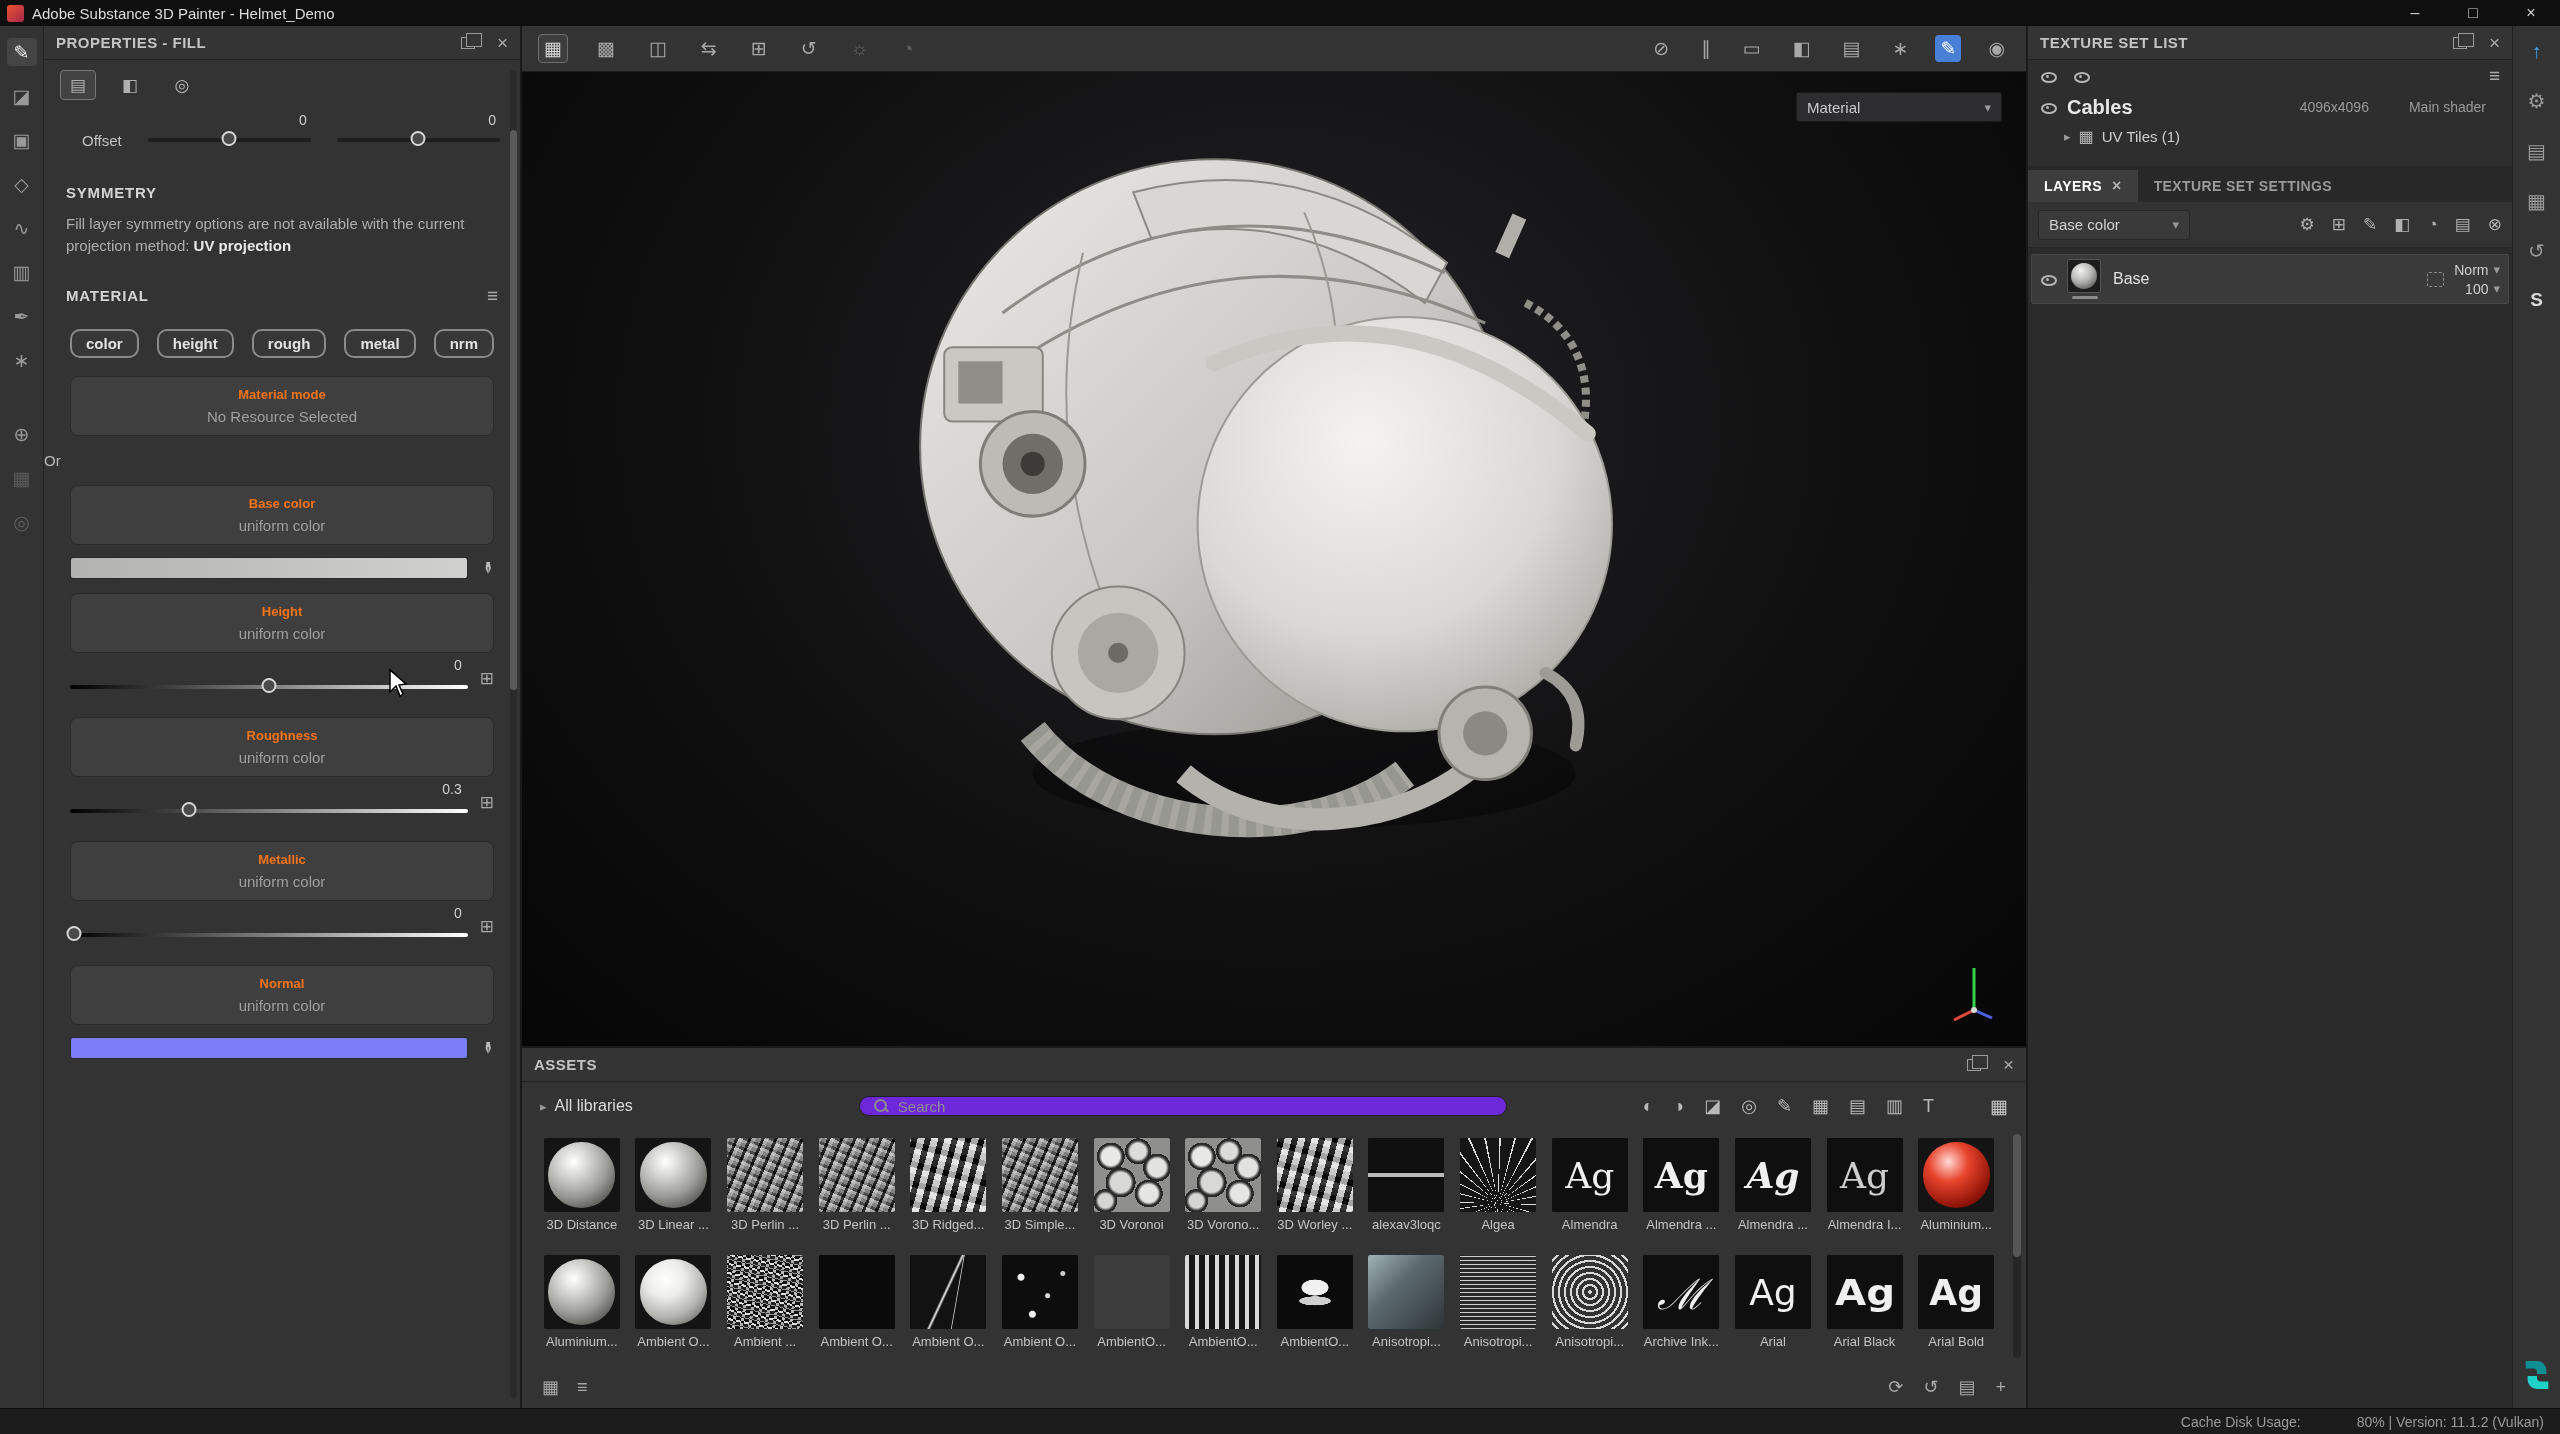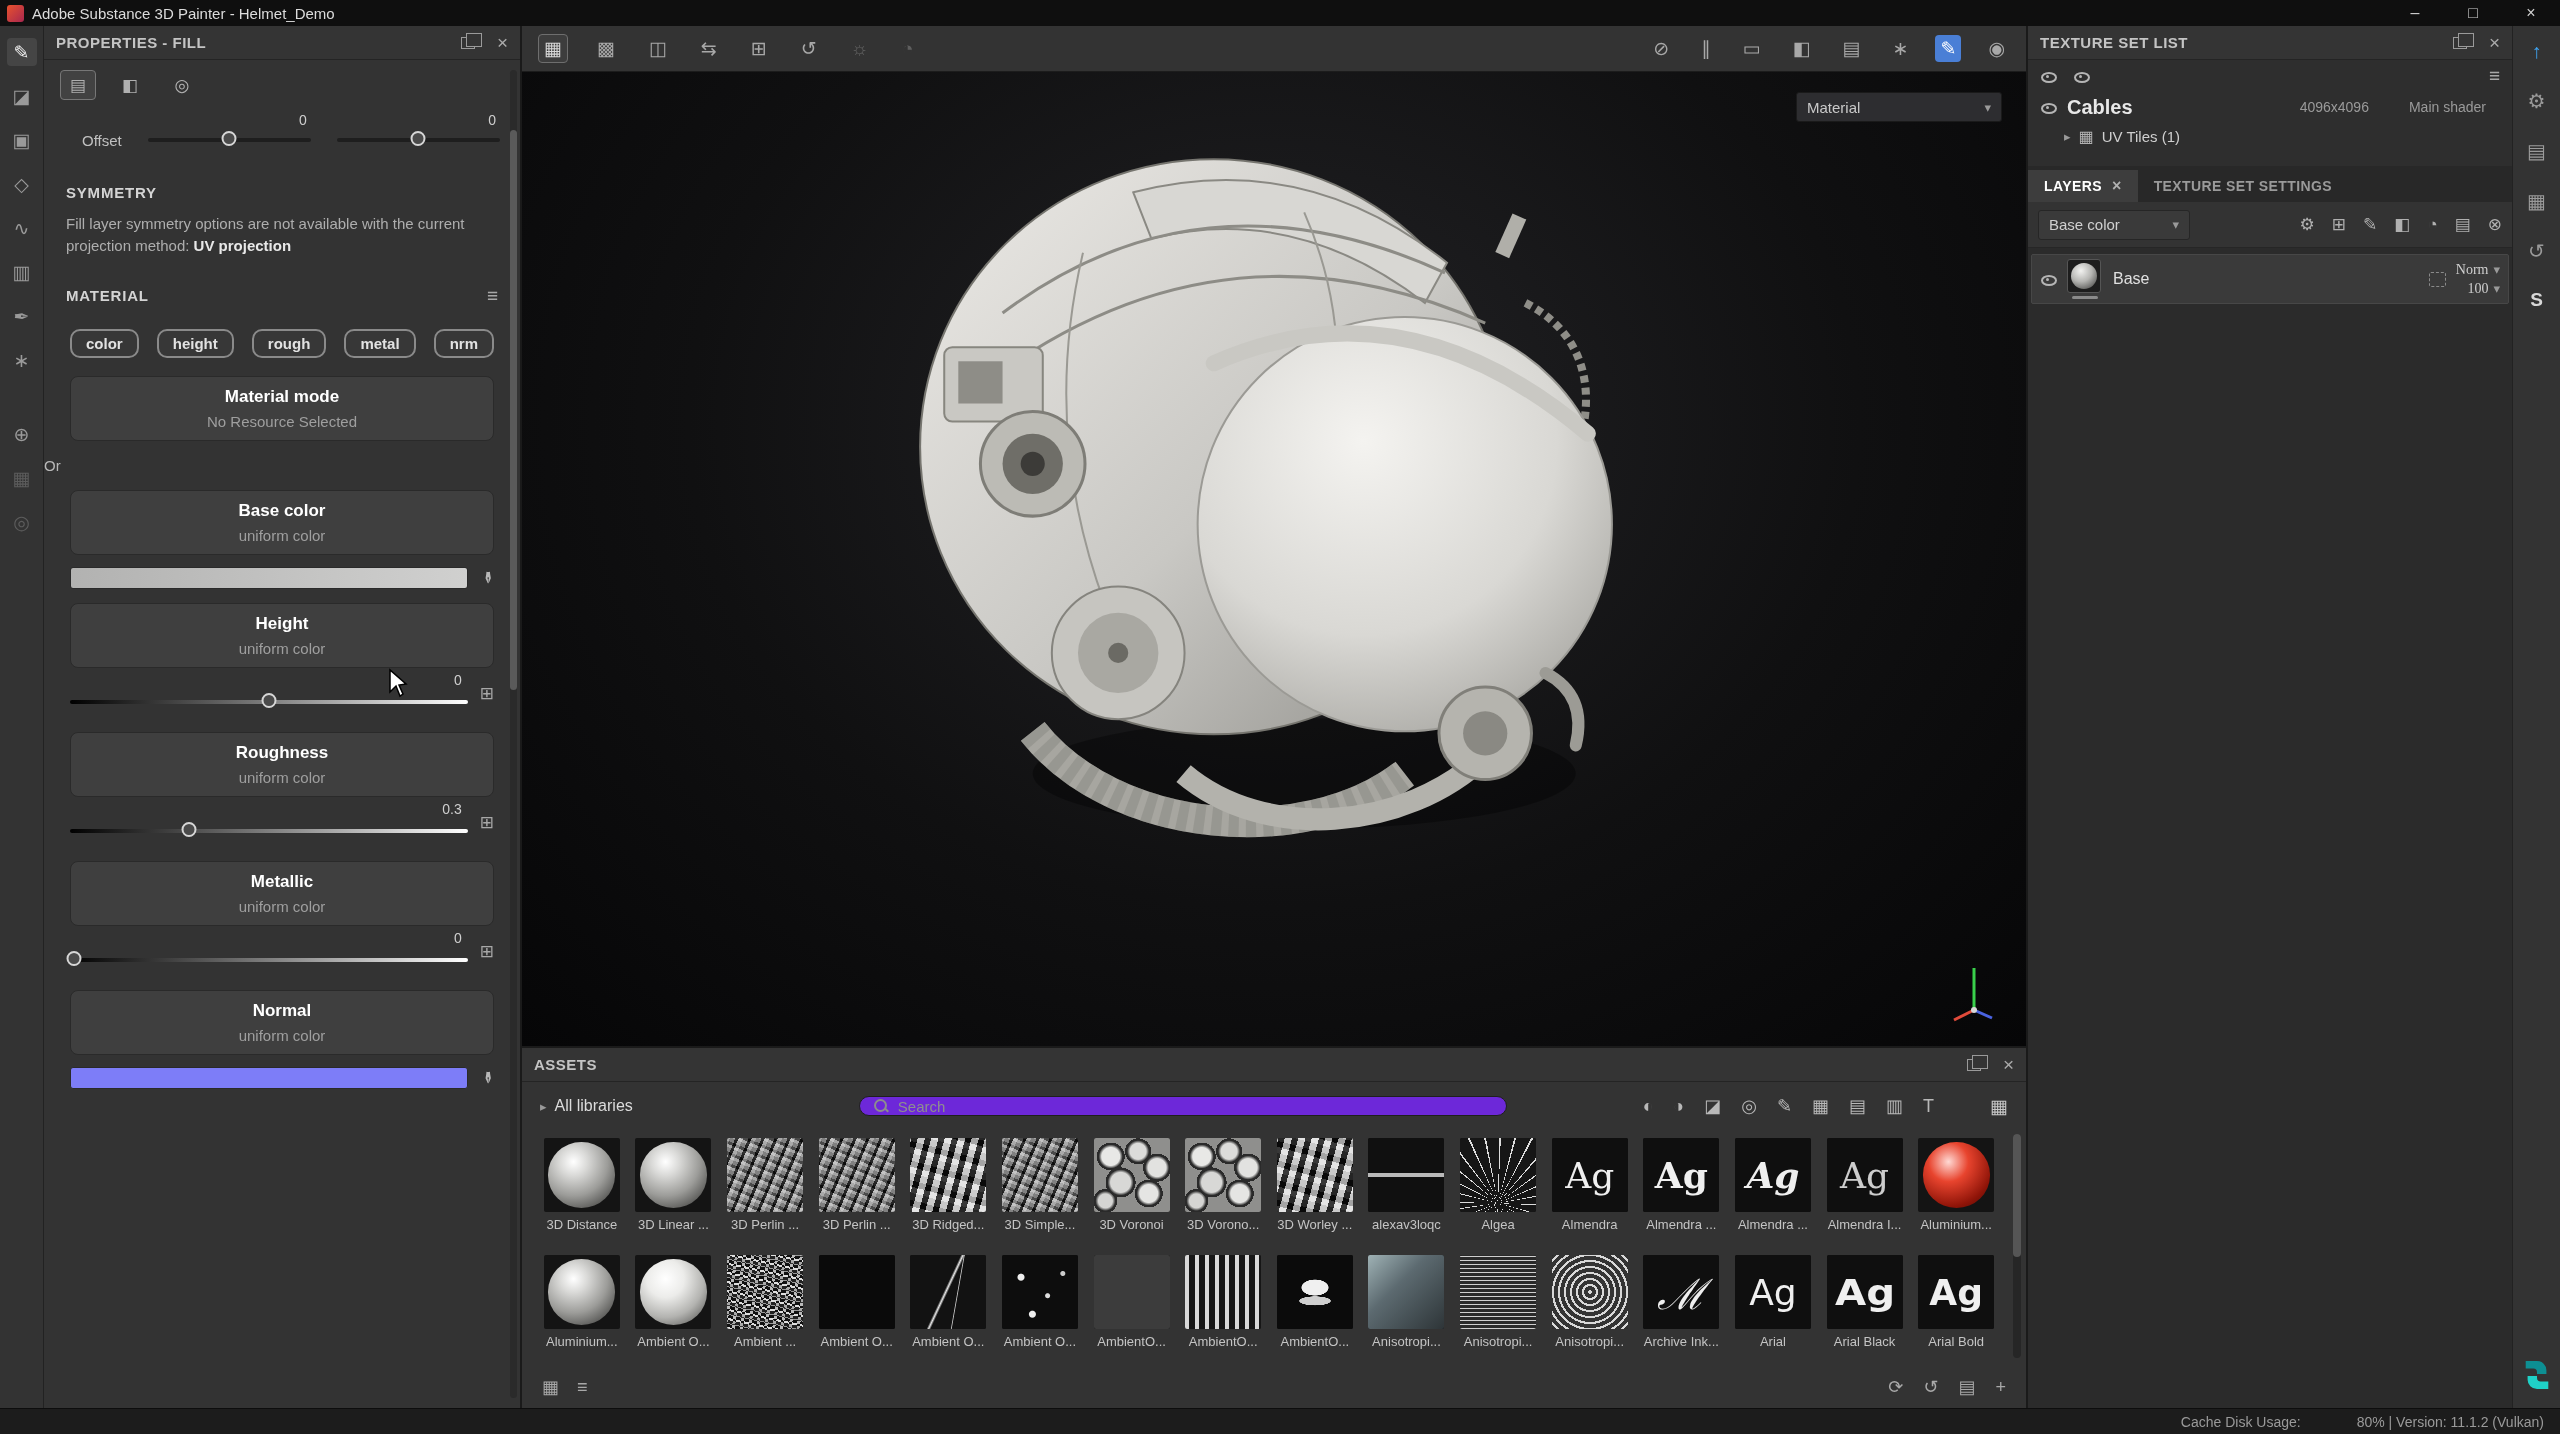--- a/index.html
+++ b/index.html
@@ -70,21 +70,21 @@
   .material-head { display:flex; align-items:center; margin:28px 22px 10px; }
   .material-head .section-title { margin:0; }
   .hamburger { margin-left:auto; font-size:19px; color:#a8a8a8; }
 
   .channel-pills { display:flex; justify-content:space-between; margin:12px 26px 4px; }
   .pill { border:2px solid #8a8a8a; border-radius:10px; padding:4px 14px; font-size:15px;
           font-weight:bold; color:#e2e2e2; background:#373737; }
 
   .slot-box { margin:14px 26px 0; background:#3f3f3f; border:1px solid #2a2a2a; border-radius:8px;
               padding:10px 8px; text-align:center; }
-  .slot-title { font-size:17px; font-weight:bold; color:#ffffff; }
+  .slot-title { font-size:13px; font-weight:bold; color:#f97316; }
   .slot-sub { font-size:15px; color:#9f9f9f; margin-top:6px; }
   .or-label { text-align:left; font-size:15px; color:#b8b8b8; margin:16px 0 2px; }
 
   .swatch-row { display:flex; align-items:center; margin:12px 26px 0; gap:12px; }
   .swatch { flex:1; height:22px; border-radius:3px; border:1px solid #2a2a2a; }
   .swatch.gray { background:linear-gradient(90deg,#b2b2b1,#d0d0cf); }
   .swatch.normal { background:#7d7df8; }
   .dropper { font-size:17px; color:#b8b8b8; transform:rotate(90deg); }
 
   .slider-row { display:flex; align-items:center; margin:2px 26px 0; gap:12px; }
@@ -252,21 +252,21 @@
   .layer-thumb { width:34px; height:34px; background:#1d1d1d; border:1px solid #555; border-radius:3px;
                  display:flex; align-items:center; justify-content:center; }
   .layer-thumb .orb { width:26px; height:26px; border-radius:50%;
     background:radial-gradient(circle at 38% 30%, #f2f2f0 0%, #b5b5b2 45%, #4c4c4a 90%); }
   .opacity-bar { width:26px; height:3px; background:#8a8a8a; margin:3px auto 0; border-radius:2px; }
   .layer-name { font-size:16px; color:#e0e0e0; }
   .layer-right { margin-left:auto; display:flex; align-items:center; gap:10px; }
   .dashed-box { width:17px; height:15px; border:1px dashed #8a8a8a; border-radius:2px; }
   .blend-stack { display:flex; flex-direction:column; align-items:flex-end; gap:3px; font-size:14px;
                  color:#cfcfcf; }
-  .blend-line { display:flex; align-items:center; gap:5px;font-family:Liberation Serif, serif; }
+  .blend-line { display:flex; align-items:center; gap:5px; }
 
   
   .right-toolbar { width:48px; background:#333; border-left:1px solid #222; display:flex;
                    flex-direction:column; align-items:center; padding:14px 0 12px; gap:26px; flex:0 0 auto; }
   .rt-icon { font-size:20px; color:#9a9a9a; }
   .rt-icon.blue { color:#3fa3f0; font-weight:bold; }
   .rt-icon.logo { color:#d8d8d8; font-weight:bold; font-size:19px; }
   .rt-bottom { margin-top:auto; }
 
   

